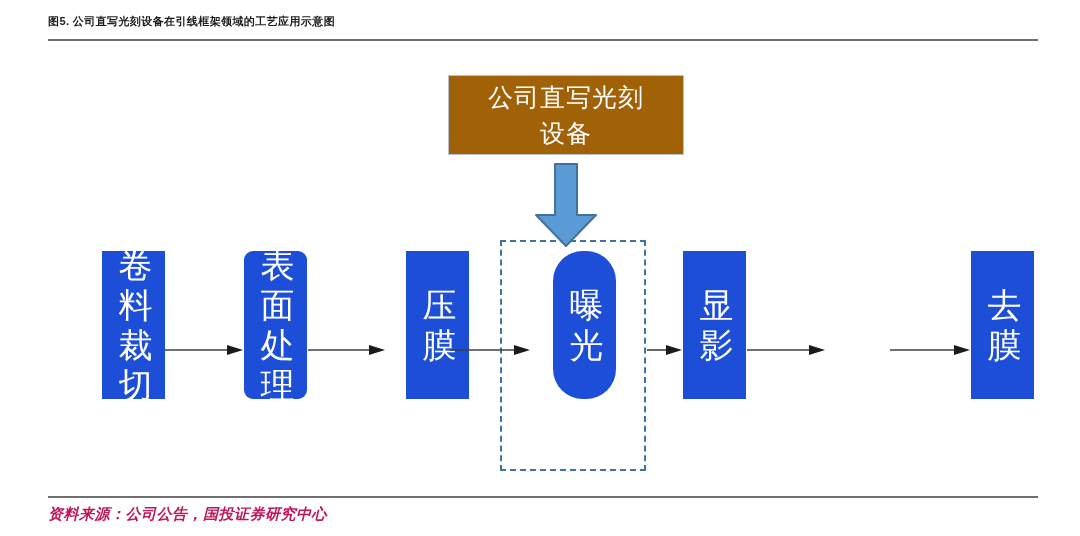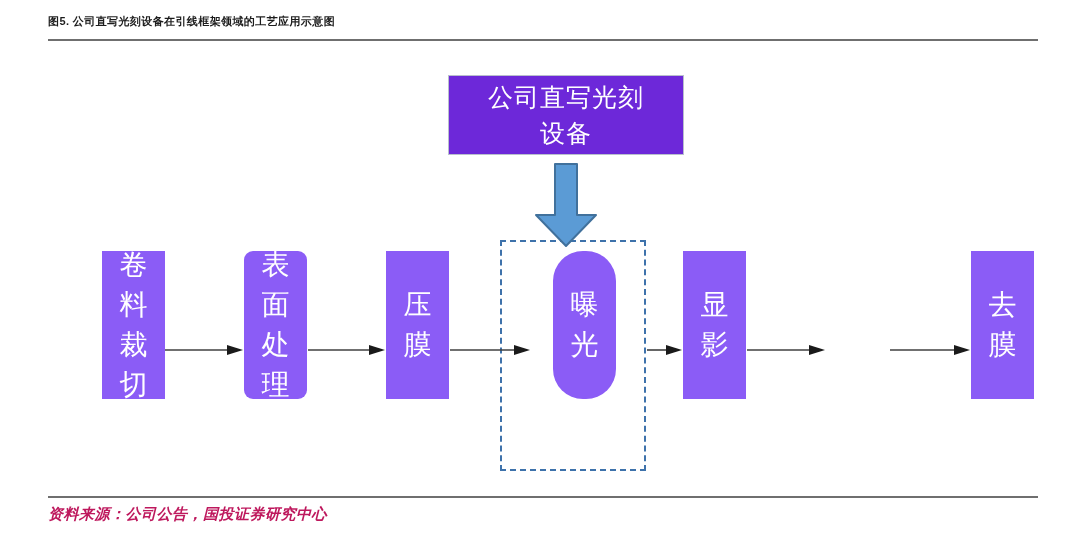--- a/index.html
+++ b/index.html
@@ -47,21 +47,21 @@
     height: 536px;
   }
 
   
   #equipment-box {
     position: absolute;
     left: 448px;
     top: 75px;
     width: 236px;
     height: 80px;
-    background: #6d28d9;
+    background: #a16207;
     border: 1px solid #b9bfcd;
     box-sizing: border-box;
     color: #ffffff;
     font-size: 25px;
     line-height: 36px;
     font-weight: normal;
     display: flex;
     align-items: center;
     justify-content: center;
     text-align: center;
@@ -90,41 +90,41 @@
     border: 2px dashed #3e72ab;
     box-sizing: border-box;
   }
 
   
   .process-box {
     position: absolute;
     top: 251px;
     height: 148px;
     width: 63px;
-    background: #8b5cf6;
+    background: #1d4ed8;
     color: #ffffff;
-    font-size: 28px;
+    font-size: 34px;
     line-height: 40px;
     display: flex;
     align-items: center;
     justify-content: center;
     text-align: center;
     box-sizing: border-box;
     letter-spacing: 0px;
   }
   .process-box .pb-label {
     display: block;
     width: 30px;
     word-break: break-all;
   }
 
   
   #box-0 { left: 102px; }
   #box-1 { left: 244px; border-radius: 9px; }
-  #box-2 { left: 386px; }
+  #box-2 { left: 406px; }
   #box-3 { left: 553px; border-radius: 30px; }
   #box-4 { left: 683px; }
   #box-5 { left: 826px; }
   #box-6 { left: 971px; }
 
   
   .connector {
     position: absolute;
     top: 344px;
     height: 12px;

